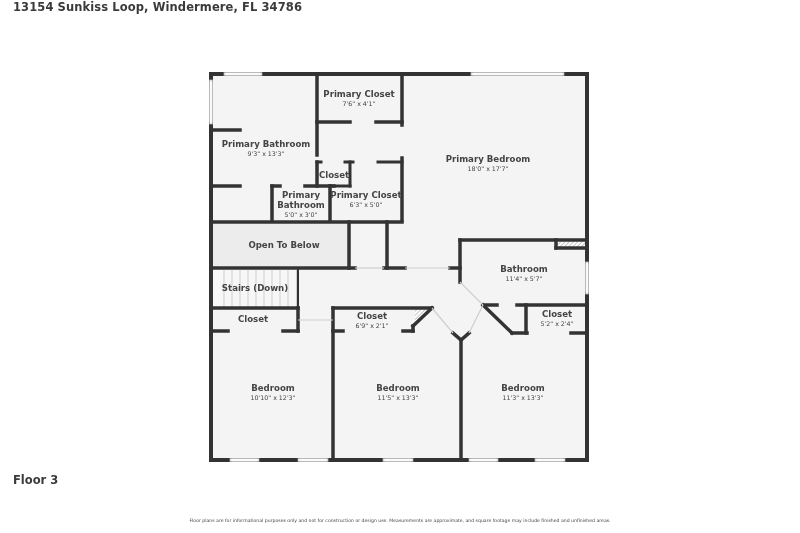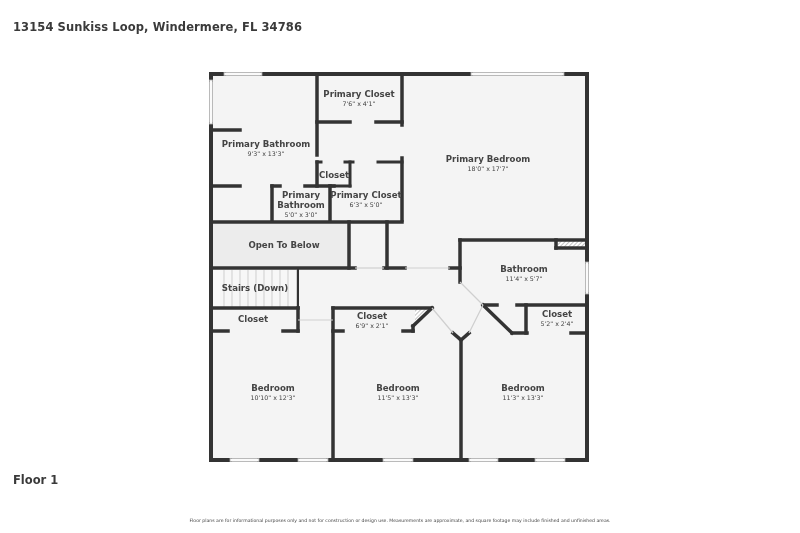--- a/index.html
+++ b/index.html
@@ -1,17 +1,17 @@
 <!DOCTYPE html>
 <html><head>
 <meta charset="utf-8">
 <style>
   html, body { margin:0; padding:0; background:#ffffff; }
   body { width:800px; height:533px; position:relative; overflow:hidden; font-family:"DejaVu Sans", sans-serif; color:#3c3c3c; }
-  .address { position:absolute; left:13px; top:20px; font-size:11.5px; font-weight:bold; color:#3a3a3a; letter-spacing:0.1px; }
+  .address { position:absolute; left:13px; top:0; font-size:11.5px; font-weight:bold; color:#3a3a3a; letter-spacing:0.1px; }
   .floor-label { position:absolute; left:13px; top:473px; font-size:11.5px; font-weight:bold; color:#3a3a3a; }
   .disclaimer { position:absolute; left:0; width:800px; top:518px; text-align:center; font-size:4.6px; color:#444; }
   svg { position:absolute; left:0; top:0; }
   .room-name { font-family:"DejaVu Sans", sans-serif; font-weight:bold; font-size:8.6px; fill:#444; text-anchor:middle; }
   .room-dim { font-family:"DejaVu Sans", sans-serif; font-size:6.3px; fill:#444; text-anchor:middle; }
 </style>
 </head>
 <body>
 
 <div class="address">13154 Sunkiss Loop, Windermere, FL 34786</div>
@@ -191,14 +191,14 @@
   <g>
     <text class="room-name" x="398" y="391">Bedroom</text>
     <text class="room-dim" x="398" y="400">11'5" x 13'3"</text>
   </g>
   <g>
     <text class="room-name" x="523" y="391">Bedroom</text>
     <text class="room-dim" x="523" y="400">11'3" x 13'3"</text>
   </g>
 </svg>
 
-<div class="floor-label">Floor 1</div>
+<div class="floor-label">Floor 3</div>
 <div class="disclaimer">Floor plans are for informational purposes only and not for construction or design use. Measurements are approximate, and square footage may include finished and unfinished areas.</div>
 
 </body></html>

